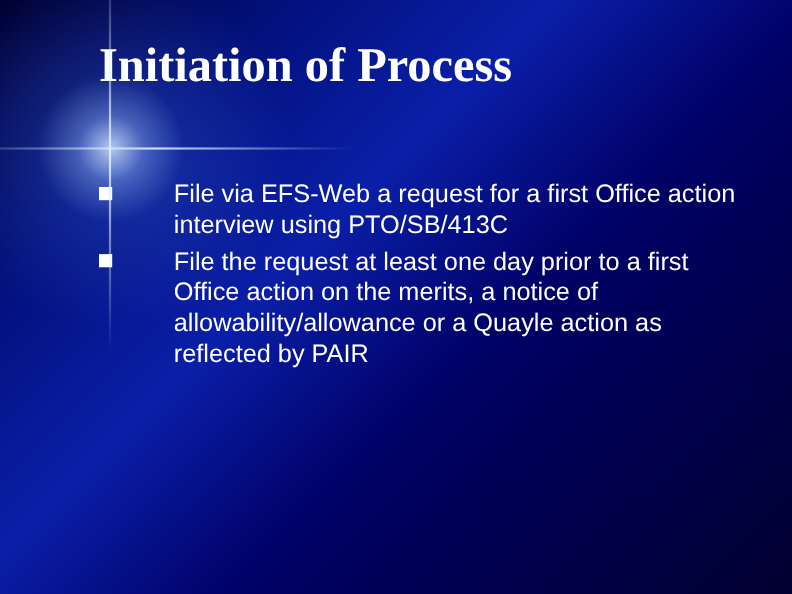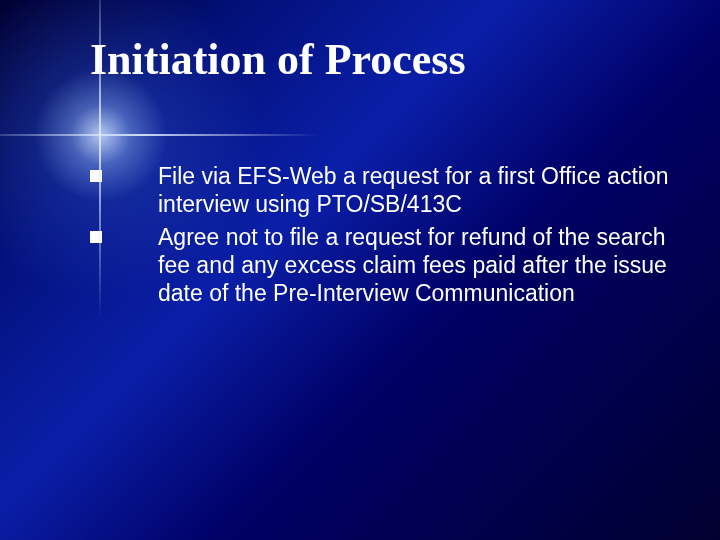--- a/index.html
+++ b/index.html
@@ -82,16 +82,16 @@
 
 <div class="slide flare-lines">
   <div class="title">Initiation of Process</div>
   <div class="body">
     <div class="item">
       <div class="bullet"></div>
       <div class="text">File via EFS-Web a request for a first Office action interview using PTO/SB/413C</div>
     </div>
     <div class="item">
       <div class="bullet"></div>
-      <div class="text">Agree not to file a request for refund of the search fee and any excess claim fees paid after the issue date of the Pre-Interview Communication</div>
+      <div class="text">File the request at least one day prior to a first Office action on the merits, a notice of allowability/allowance or a Quayle action as reflected by PAIR</div>
     </div>
   </div>
 </div>
 
 </body></html>

